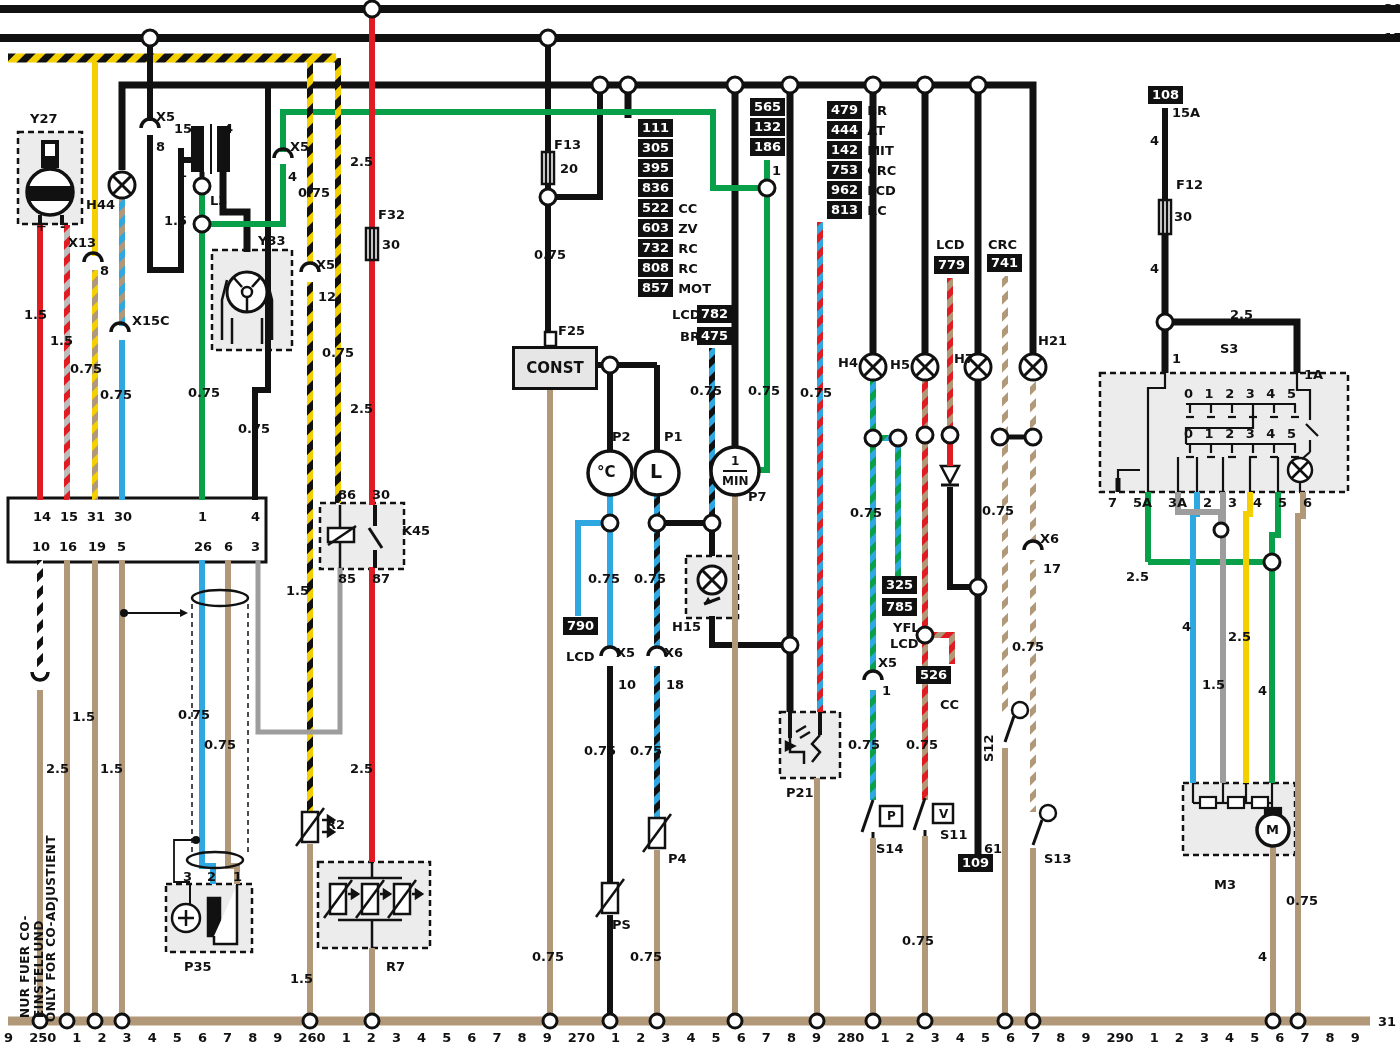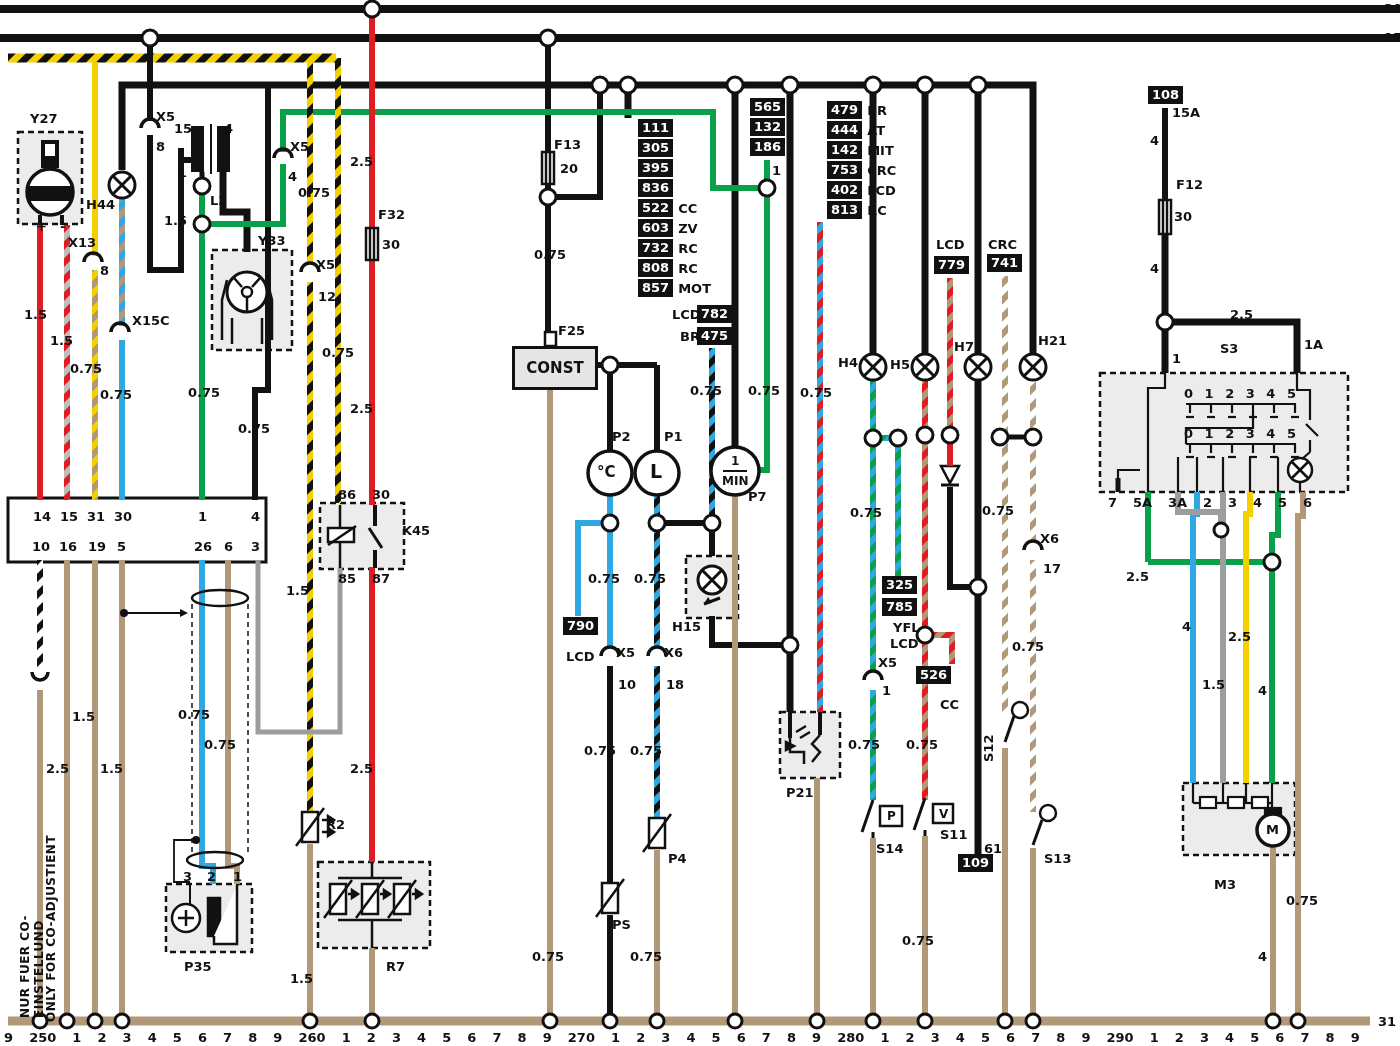--- a/index.html
+++ b/index.html
@@ -590,21 +590,21 @@
 <span class="lbl" style="left:612px;top:918px">PS</span>
 <span class="lbl" style="left:532px;top:950px">0.75</span>
 <span class="lbl" style="left:630px;top:950px">0.75</span>
 <span class="lbl" style="left:772px;top:164px">1</span>
 <span class="lbl" style="left:786px;top:786px">P21</span>
 <span class="lbl" style="left:672px;top:308px">LCD</span>
 <span class="lbl" style="left:680px;top:330px">BR</span>
 <span class="lbl" style="left:800px;top:386px">0.75</span>
 <span class="lbl" style="left:838px;top:356px">H4</span>
 <span class="lbl" style="left:890px;top:358px">H5</span>
-<span class="lbl" style="left:954px;top:340px">H7</span>
+<span class="lbl" style="left:954px;top:352px">H7</span>
 <span class="lbl" style="left:1038px;top:334px">H21</span>
 <span class="lbl" style="left:850px;top:506px">0.75</span>
 <span class="lbl" style="left:878px;top:656px">X5</span>
 <span class="lbl" style="left:882px;top:684px">1</span>
 <span class="lbl" style="left:848px;top:738px">0.75</span>
 <span class="lbl" style="left:893px;top:621px">YFL</span>
 <span class="lbl" style="left:890px;top:637px">LCD</span>
 <span class="lbl" style="left:906px;top:738px">0.75</span>
 <span class="lbl" style="left:940px;top:698px">CC</span>
 <span class="lbl" style="left:876px;top:842px">S14</span>
@@ -622,21 +622,21 @@
 <span class="lbl rot90" style="left:982px;top:762px">S12</span>
 <span class="lbl" style="left:1044px;top:852px">S13</span>
 <span class="lbl" style="left:1172px;top:106px">15A</span>
 <span class="lbl" style="left:1150px;top:134px">4</span>
 <span class="lbl" style="left:1176px;top:178px">F12</span>
 <span class="lbl" style="left:1174px;top:210px">30</span>
 <span class="lbl" style="left:1150px;top:262px">4</span>
 <span class="lbl" style="left:1230px;top:308px">2.5</span>
 <span class="lbl" style="left:1220px;top:342px">S3</span>
 <span class="lbl" style="left:1172px;top:352px">1</span>
-<span class="lbl" style="left:1304px;top:338px">1A</span>
+<span class="lbl" style="left:1304px;top:368px">1A</span>
 <span class="lbl" style="left:1126px;top:570px">2.5</span>
 <span class="lbl" style="left:1182px;top:620px">4</span>
 <span class="lbl" style="left:1202px;top:678px">1.5</span>
 <span class="lbl" style="left:1228px;top:630px">2.5</span>
 <span class="lbl" style="left:1258px;top:684px">4</span>
 <span class="lbl" style="left:1214px;top:878px">M3</span>
 <span class="lbl" style="left:1266px;top:823px">M</span>
 <span class="lbl" style="left:1258px;top:950px">4</span>
 <span class="lbl" style="left:1286px;top:894px">0.75</span>
 <span class="lbl" style="left:46px;top:762px">2.5</span>
@@ -723,21 +723,21 @@
       </div>
       <div class="chiprow">
         <span class="chip">142</span>
         <span class="suffix">MIT</span>
       </div>
       <div class="chiprow">
         <span class="chip">753</span>
         <span class="suffix">CRC</span>
       </div>
       <div class="chiprow">
-        <span class="chip">402</span>
+        <span class="chip">962</span>
         <span class="suffix">LCD</span>
       </div>
       <div class="chiprow">
         <span class="chip">813</span>
         <span class="suffix">RC</span>
       </div>
     </div>
 <div class="refbox" style="left:750px;top:98px">
 
 <div class="chip" style="display:block;margin-bottom:2px">565</div>

